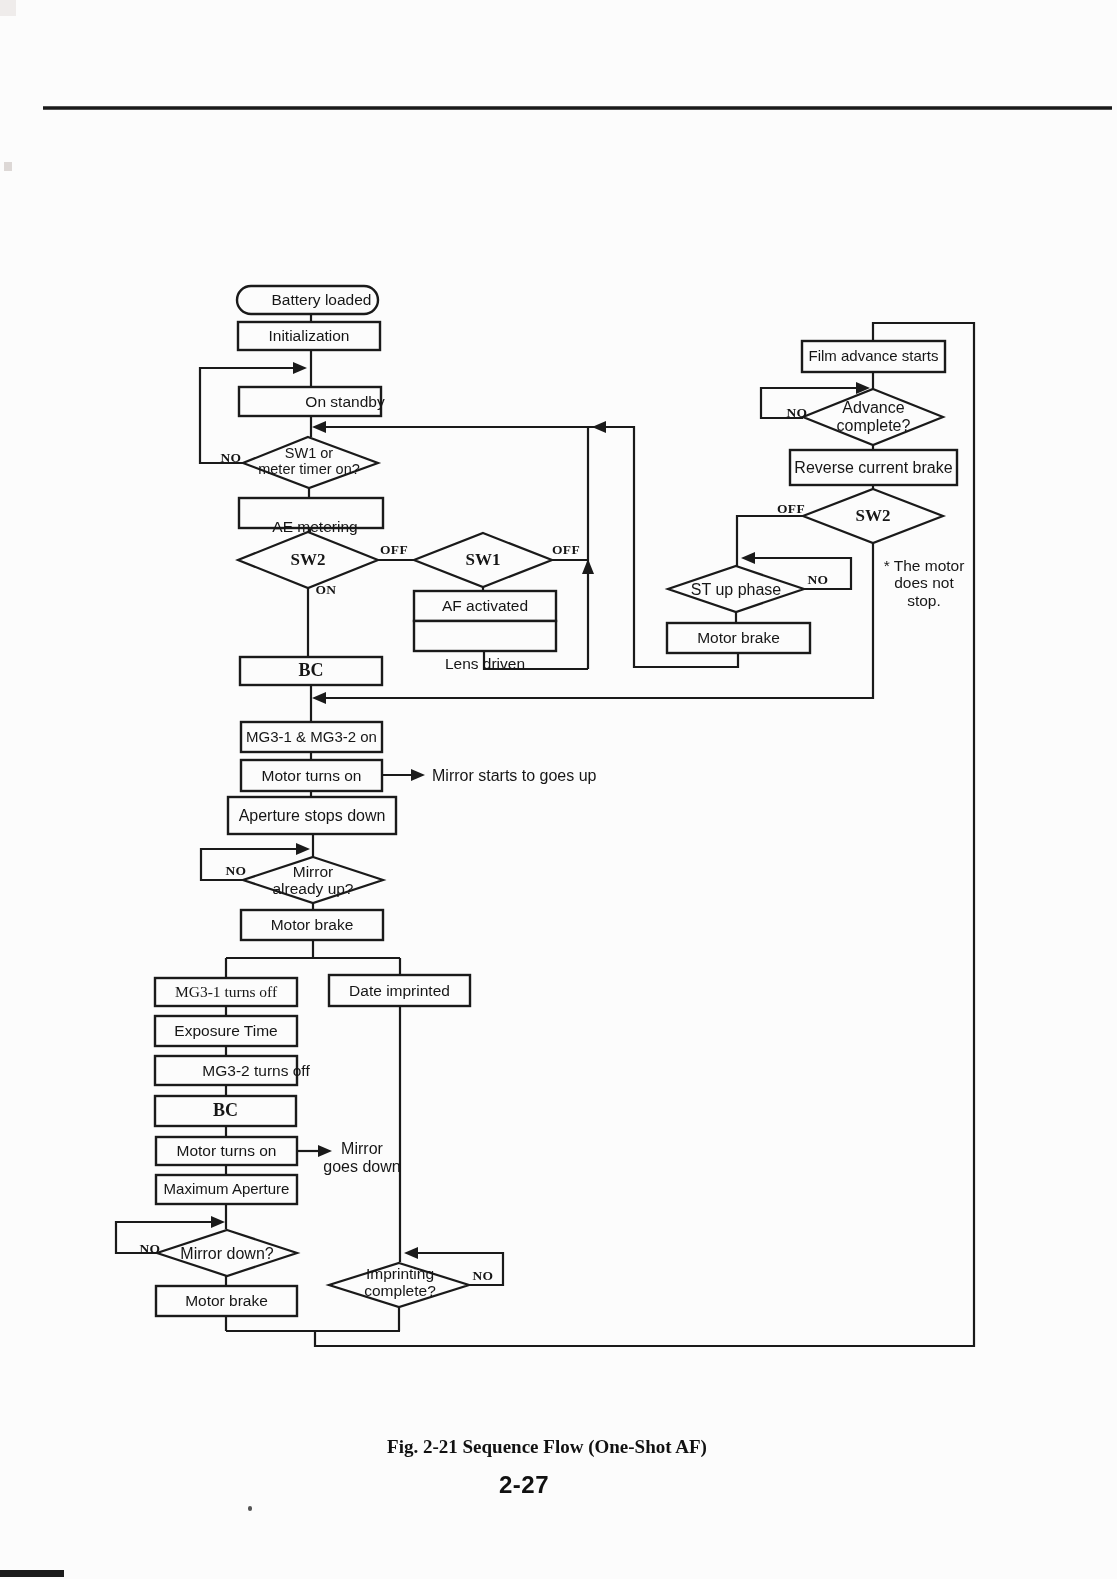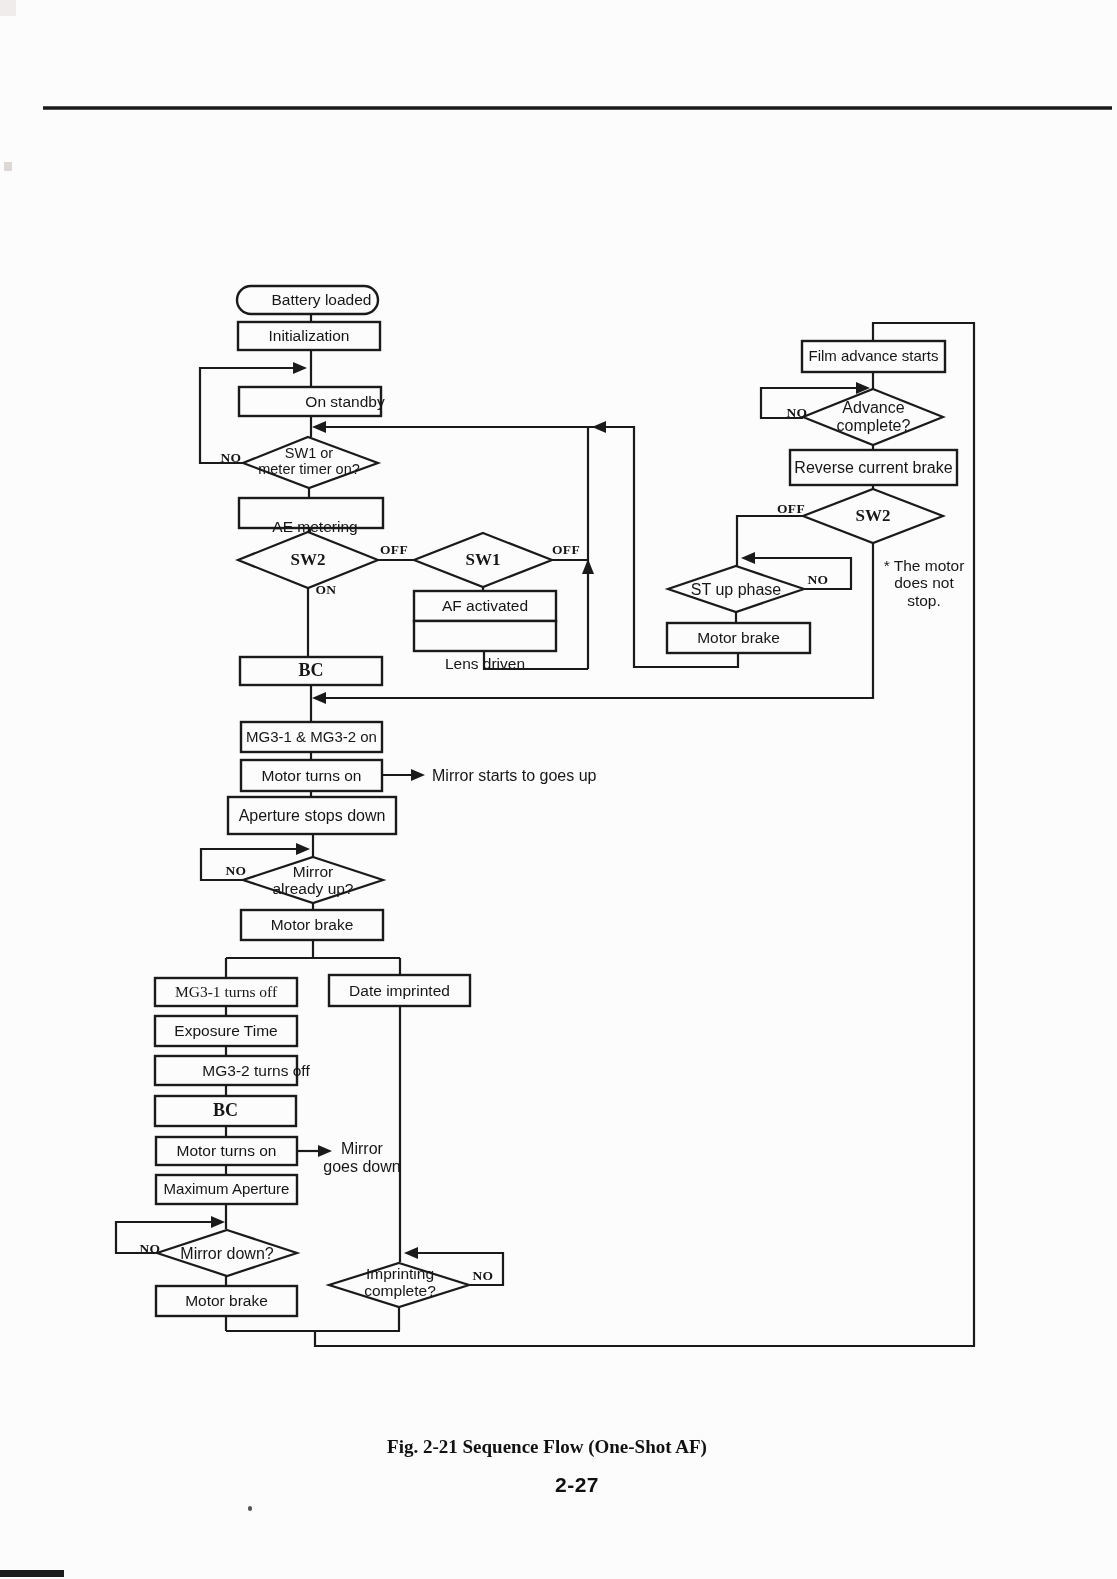--- a/index.html
+++ b/index.html
@@ -12,21 +12,21 @@
   .serif{font-family:"Liberation Serif",serif;font-weight:bold;font-size:17px;}
   .lbl{font-family:"Liberation Serif",serif;font-weight:bold;font-size:13.5px;letter-spacing:.3px;}
   .left{justify-content:flex-start;text-align:left;}
   .hdr{position:absolute;left:600px;top:68px;width:460px;height:30px;z-index:2;
        font-family:"Liberation Sans",sans-serif;font-style:italic;font-weight:bold;
        font-size:25px;text-align:right;line-height:30px;color:#161616;}
   .caption{position:absolute;left:297px;top:1434px;width:500px;height:26px;z-index:2;
        font-family:"Liberation Serif",serif;font-weight:bold;font-size:19px;
        text-align:center;line-height:26px;color:#111;}
   .pagenum{position:absolute;left:499px;top:1472px;width:100px;height:26px;z-index:2;
-       font-weight:bold;font-size:21px;text-align:right;line-height:26px;color:#111;letter-spacing:.5px;}
+       font-weight:bold;font-size:24px;text-align:left;line-height:26px;color:#111;letter-spacing:.5px;}
   .artifact{position:absolute;z-index:3;}
 </style>
 </head>
 <body>
 
 <div id="page">
 
 
   <svg id="chart-svg" width="1117" height="1579" viewBox="0 0 1117 1579">
     <g stroke="#1a1a1a" stroke-width="2.2" fill="none">

